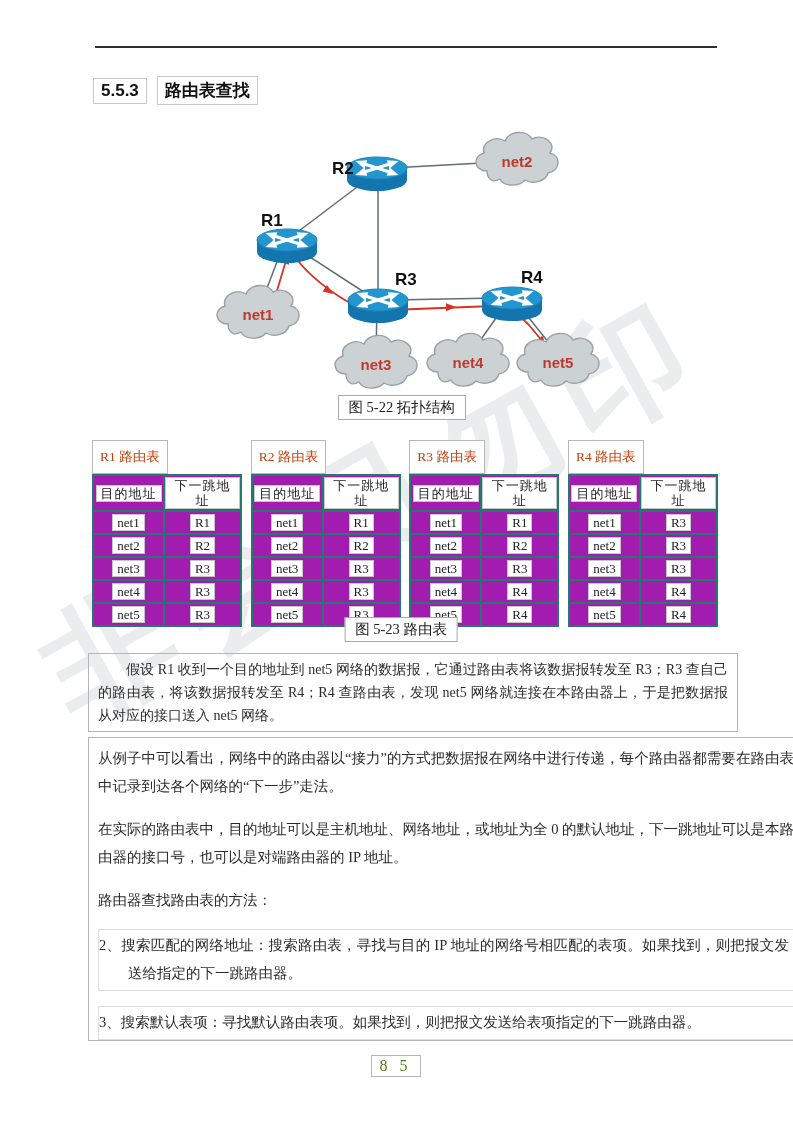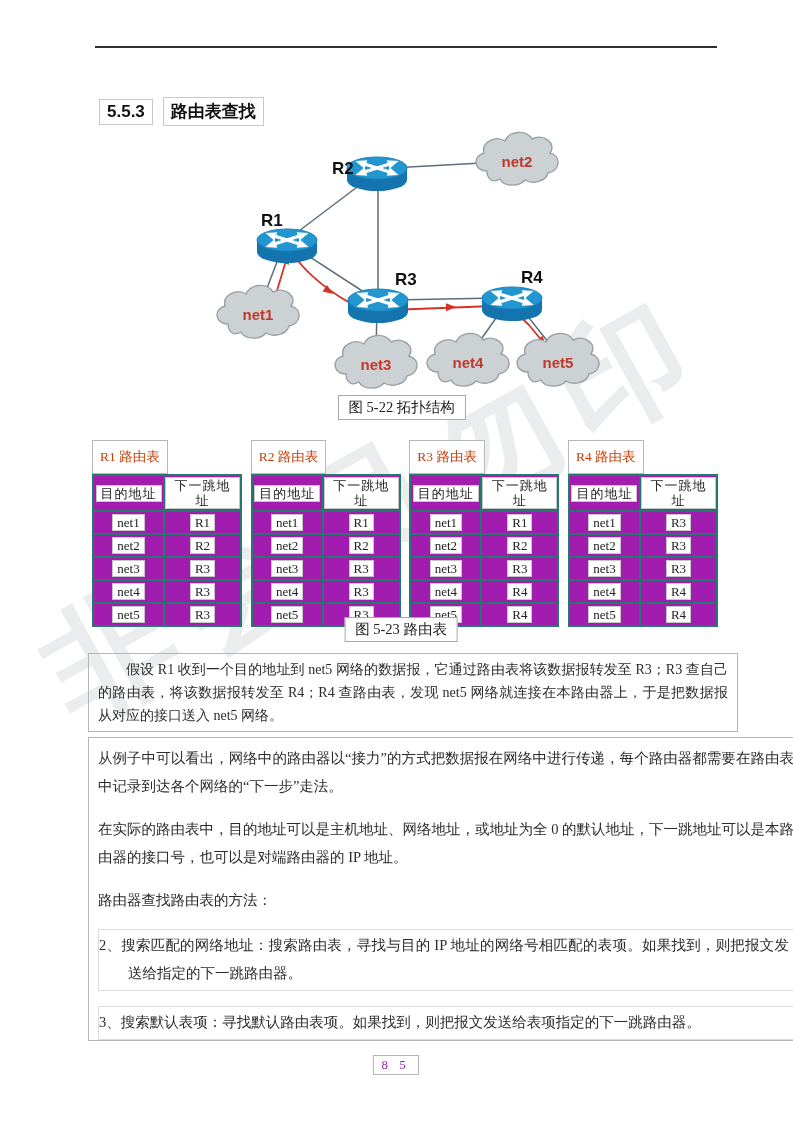--- a/index.html
+++ b/index.html
@@ -5,21 +5,21 @@
   * { margin:0; padding:0; box-sizing:border-box; }
   html,body { background:#ffffff; }
   .page {
     position:relative; width:793px; height:1122px; margin:0 auto;
     background:#ffffff; overflow:hidden;
     font-family:"Liberation Serif","DejaVu Serif",serif;
     color:#2b2b2b;
   }
   .top-rule { position:absolute; left:95px; top:46px; width:622px; height:2px; background:#2f2f2f; }
 
-  .heading { position:absolute; left:99px; top:76px; display:flex; align-items:center; gap:10px;margin-top:21px; }
+  .heading { position:absolute; left:93px; top:76px; display:flex; align-items:center; gap:10px; }
   .hbox { border:1px solid #c9c9c9; padding:2px 7px; font-weight:bold; font-size:17px; color:#111;
           font-family:"Liberation Sans","DejaVu Sans",sans-serif; }
 
   .watermark {
     position:absolute; left:55px; top:600px; transform:rotate(-29deg); transform-origin:left center;
     font-size:128px; font-weight:bold; letter-spacing:18px; white-space:nowrap;
     color:rgba(125,136,141,0.16); pointer-events:none; z-index:0;
     font-family:"Liberation Sans","DejaVu Sans",sans-serif;
   }
 
@@ -58,22 +58,22 @@
   .block-b {
     position:absolute; left:88px; top:737px; width:716px; border:1px solid #b5b5b5;
     padding:6px 9px 0 9px; font-size:14.5px; line-height:28px; z-index:1;
   }
   .block-b p { margin:0 0 15px 0; text-align:justify; }
   .block-b p:last-child { margin-bottom:0; }
   .method { padding-left:2em; text-indent:-2em; border:1px solid #dcdcdc; margin-left:-4px;
             padding-top:1px; padding-bottom:3px; padding-right:4px; }
 
   .page-num { position:absolute; left:50%; transform:translateX(-52%); top:1055px;
-              border:1px solid #b5b5b5; padding:1px 8px; font-size:13px; letter-spacing:4px;
-              color:#a21caf; z-index:1; }
+              border:1px solid #b5b5b5; padding:1px 8px; font-size:16px; letter-spacing:4px;
+              color:#4d7c0f; z-index:1; }
   .footer-brand {
     position:absolute; right:8px; top:1119px; font-size:29px; font-weight:bold;
     font-family:"Liberation Sans","DejaVu Sans",sans-serif;
     color:#b91c1c; text-shadow:2px 2px 1px #7a7a7a, -1px -1px 0 #e3e3e3, 1px 1px 0 #8a8a8a;
     letter-spacing:1px; z-index:1;
   }
 </style>
 </head>
 <body>
 

